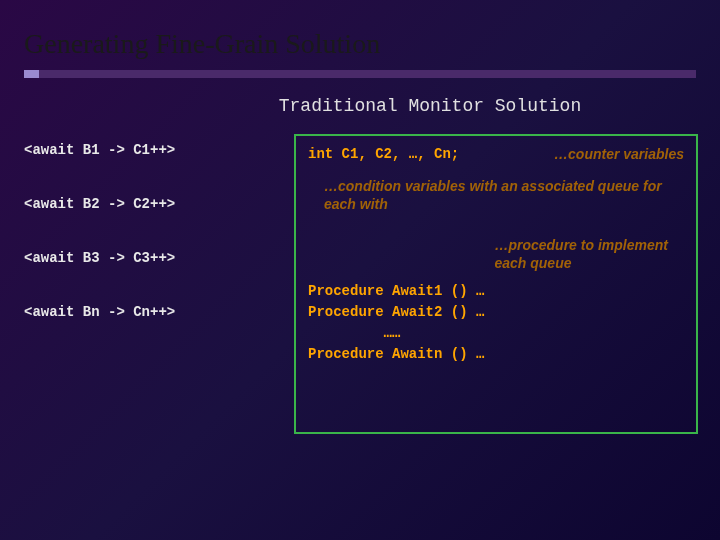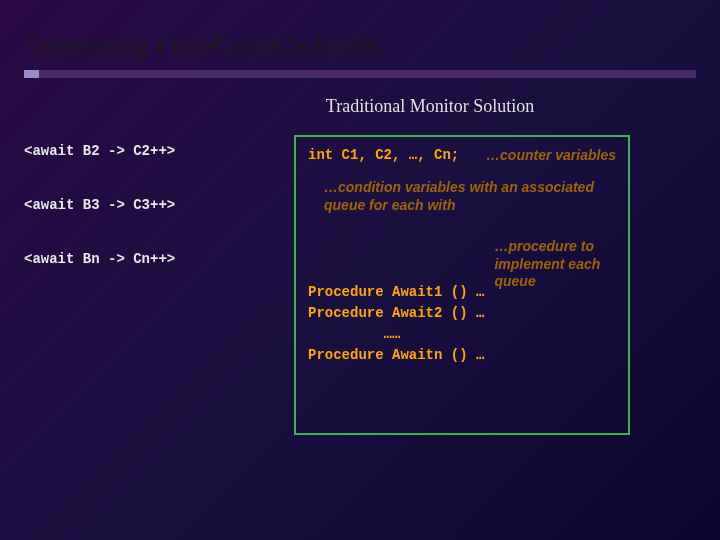--- a/index.html
+++ b/index.html
@@ -34,21 +34,21 @@
     width: 15px;
     height: 8px;
     background: #9a8ad0;
   }
   .subtitle {
     text-align: center;
     color: #e0e0e0;
     font-size: 18px;
     margin-top: 18px;
     margin-left: 140px;
-    font-family: Liberation Serif, serif;
+    font-family: Liberation Mono, monospace;
   }
   .content {
     display: flex;
     padding: 10px 10px 10px 24px;
     gap: 0;
   }
   .left-col {
     width: 270px;
     padding-top: 8px;
   }
@@ -59,21 +59,21 @@
     font-weight: bold;
     margin-bottom: 38px;
   }
   .right-col {
     flex: 1;
     position: relative;
   }
   .monitor-box {
     border: 2px solid #3ab54a;
     padding: 10px 12px;
-    width: 336px;
+    width: 404px;
     min-height: 300px;
   }
   .row {
     display: flex;
     align-items: flex-start;
     margin-bottom: 16px;
   }
   .code {
     color: #ffa500;
     font-family: 'Courier New', monospace;
@@ -101,20 +101,21 @@
 <body>
 
 <div class="title-area">
   <h1 class="title">Generating Fine-Grain Solution</h1>
   <div class="title-rule"></div>
   <div class="subtitle">Traditional Monitor Solution</div>
 </div>
 
 <div class="content">
   <div class="left-col">
+    <div class="await-line">&lt;await B1 -&gt; C1++&gt;</div>
     <div class="await-line">&lt;await B2 -&gt; C2++&gt;</div>
     <div class="await-line">&lt;await B3 -&gt; C3++&gt;</div>
     <div class="await-line">&lt;await Bn -&gt; Cn++&gt;</div>
   </div>
 
   <div class="right-col">
     <div class="monitor-box">
 
       <div class="row row1">
         <span class="code">int C1, C2, …, Cn;</span>

